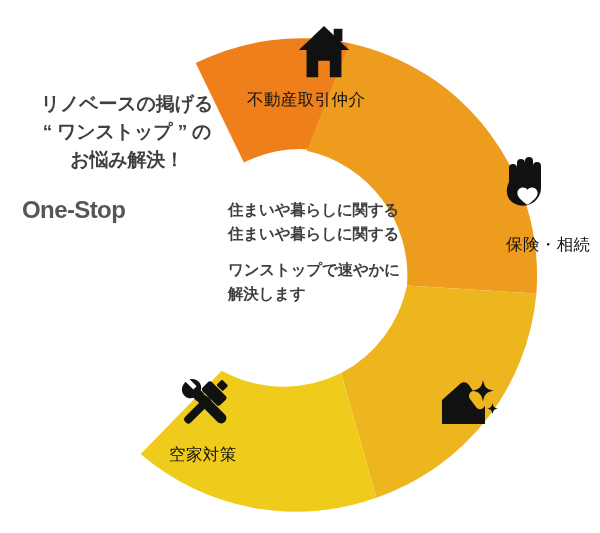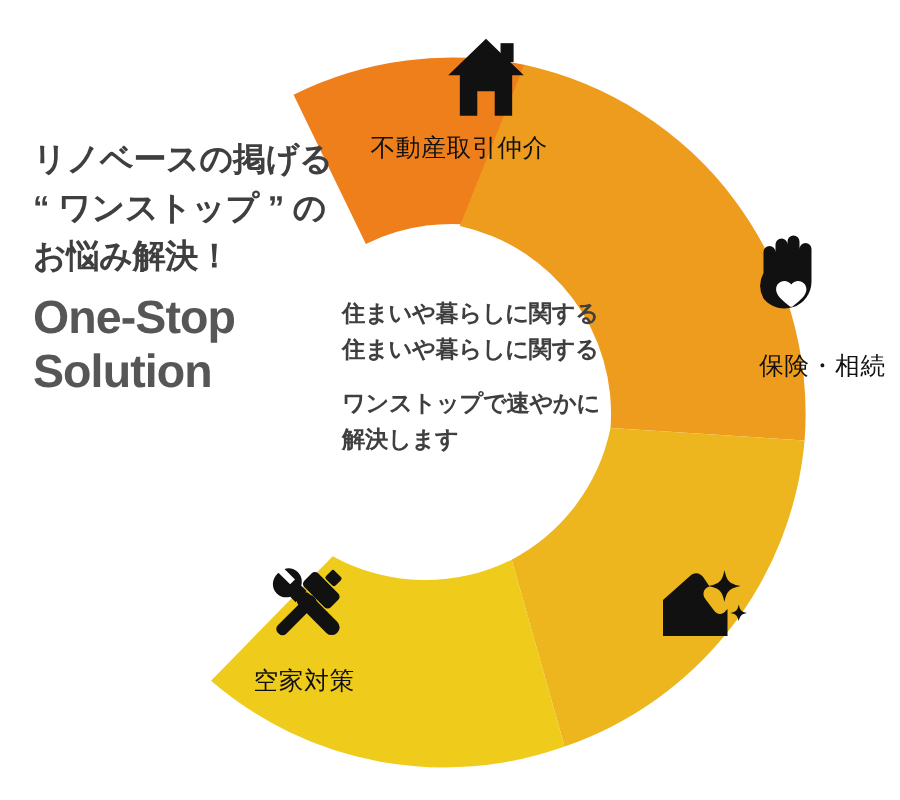--- a/index.html
+++ b/index.html
@@ -13,26 +13,26 @@
 
   
   #donut{ position:absolute; left:0; top:0; width:600px; height:533px; }
 
   
   .left-block{
     position:absolute; left:22px; top:90px; width:210px;
     z-index:6;
   }
   .lead-line{
-    font-size:22px; font-weight:700; color:#3f3f3f;
-    line-height:1.48; letter-spacing:-0.2px; white-space:nowrap;
+    font-size:19px; font-weight:700; color:#3f3f3f;
+    line-height:1.48; letter-spacing:-0.2px; white-space:nowrap;text-align:center;
   }
   .headline{
-    margin-top:6px;
-    font-size:31px; font-weight:800; color:#565656;
+    margin-top:22px;
+    font-size:24px; font-weight:800; color:#565656;
     line-height:1.16; letter-spacing:-0.6px;
   }
 
   
   .center-block{
     position:absolute; left:228px; top:198px; width:215px; z-index:6;
   }
   .center-line{
     font-size:15.5px; font-weight:700; color:#3f3f3f;
     line-height:1.52; letter-spacing:-0.2px; white-space:nowrap;
@@ -92,21 +92,20 @@
                Z"></path>
     </g>
   </svg>
 
   <div class="left-block">
     <div class="lead-line">リノベースの掲げる</div>
     <div class="lead-line">“ ワンストップ ” の</div>
     <div class="lead-line">お悩み解決！</div>
     <div class="headline">
       <div>One-Stop</div>
-      <div>Solution</div>
     </div>
   </div>
 
   <div class="center-block">
     <div class="center-line">住まいや暮らしに関する</div>
     <div class="center-line">住まいや暮らしに関する</div>
     <div class="center-gap"></div>
     <div class="center-line">ワンストップで速やかに</div>
     <div class="center-line">解決します</div>
   </div>

